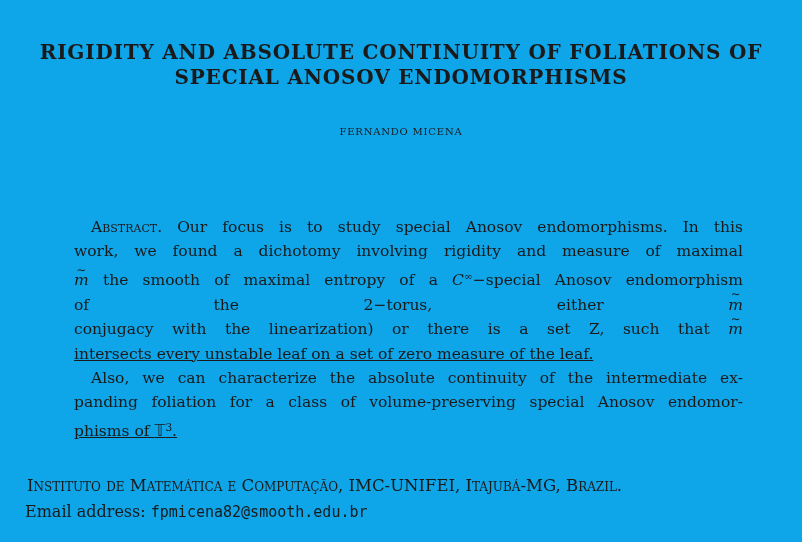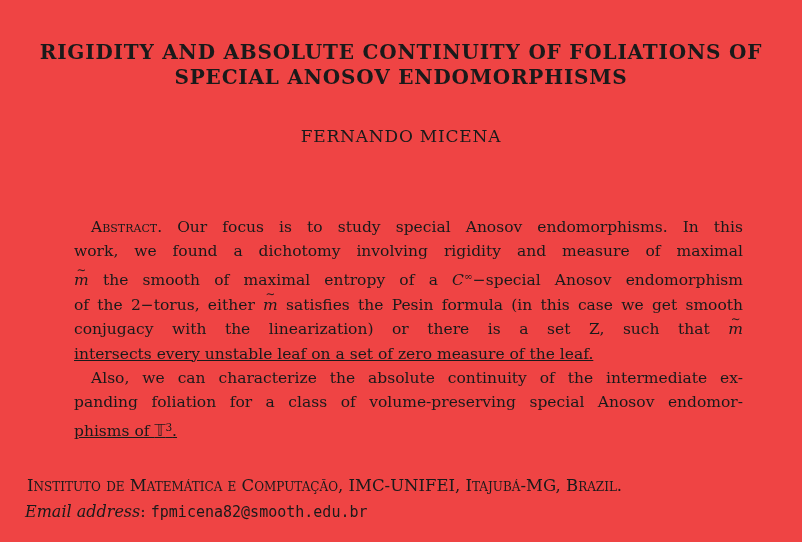--- a/index.html
+++ b/index.html
@@ -4,21 +4,21 @@
 <style>
   html, body {
     margin: 0;
     padding: 0;
     background: #ffffff;
   }
   .page {
     position: relative;
     width: 802px;
     height: 542px;
-    background: #ef4444;
+    background: #0ea5e9;
     color: #1a1a1a;
     font-family: "DejaVu Serif", "Liberation Serif", serif;
     overflow: hidden;
   }
 
   
   .title-block {
     position: absolute;
     top: 40px;
     left: 0;
@@ -30,21 +30,21 @@
     letter-spacing: 0.8px;
   }
 
   
   .author-block {
     position: absolute;
     top: 126px;
     left: 0;
     width: 100%;
     text-align: center;
-    font-size: 17px;
+    font-size: 10px;
     letter-spacing: 0.8px;
   }
 
   
   .abstract-block {
     position: absolute;
     top: 215px;
     left: 67px;
     width: 669px;
     font-size: 15.5px;
@@ -101,21 +101,21 @@
     padding-left: 2px;
   }
   .email-line {
     position: absolute;
     top: 499px;
     left: 25px;
     width: 760px;
     font-size: 16px;
     line-height: 25px;
   }
-  .email-label { font-style: italic; }
+  .email-label { }
   .email-sep { font-style: normal; white-space: pre; }
   .email-value {
     font-family: "DejaVu Sans Mono", "Liberation Mono", monospace;
     font-size: 15px;
   }
 </style>
 </head>
 <body>
 
 <div class="page">
@@ -124,21 +124,21 @@
     <div>RIGIDITY AND ABSOLUTE CONTINUITY OF FOLIATIONS OF</div>
     <div>SPECIAL ANOSOV ENDOMORPHISMS</div>
   </div>
 
   <div class="author-block">FERNANDO MICENA</div>
 
   <div class="abstract-block">
       <div class="abs-line indent"><span class="run-sc">Abstract.</span><span class="run-plain"> Our focus is to study special Anosov endomorphisms. In this</span></div>
       <div class="abs-line"><span class="run-plain">work, we found a dichotomy involving rigidity and measure of maximal</span></div>
       <div class="abs-line"><span class="run-tilde">m<span class="tilde-mark">∼</span></span><span class="run-plain"> the smooth of maximal entropy of a </span><span class="run-i">C</span><span class="run-sup">∞</span><span class="run-plain">−special Anosov endomorphism</span></div>
-      <div class="abs-line"><span class="run-plain">of the 2−torus, either </span><span class="run-tilde">m<span class="tilde-mark">∼</span></span><span class="run-plain"> satisfies the Pesin formula (in this case we get smooth</span></div>
+      <div class="abs-line"><span class="run-plain">of the 2−torus, either </span><span class="run-tilde">m<span class="tilde-mark">∼</span></span></div>
       <div class="abs-line"><span class="run-plain">conjugacy with the linearization) or there is a set Z, such that </span><span class="run-tilde">m<span class="tilde-mark">∼</span></span></div>
       <div class="abs-line last"><span class="run-plain">intersects every unstable leaf on a set of zero measure of the leaf.</span></div>
       <div class="abs-line indent"><span class="run-plain">Also, we can characterize the absolute continuity of the intermediate ex-</span></div>
       <div class="abs-line"><span class="run-plain">panding foliation for a class of volume-preserving special Anosov endomor-</span></div>
       <div class="abs-line last"><span class="run-plain">phisms of </span><span class="run-bb">𝕋</span><span class="run-sup">3</span><span class="run-plain">.</span></div>
     </div>
 
   <div class="affiliation-line">Instituto de Matemática e Computação, IMC-UNIFEI, Itajubá-MG, Brazil.</div>
 
   <div class="email-line">

